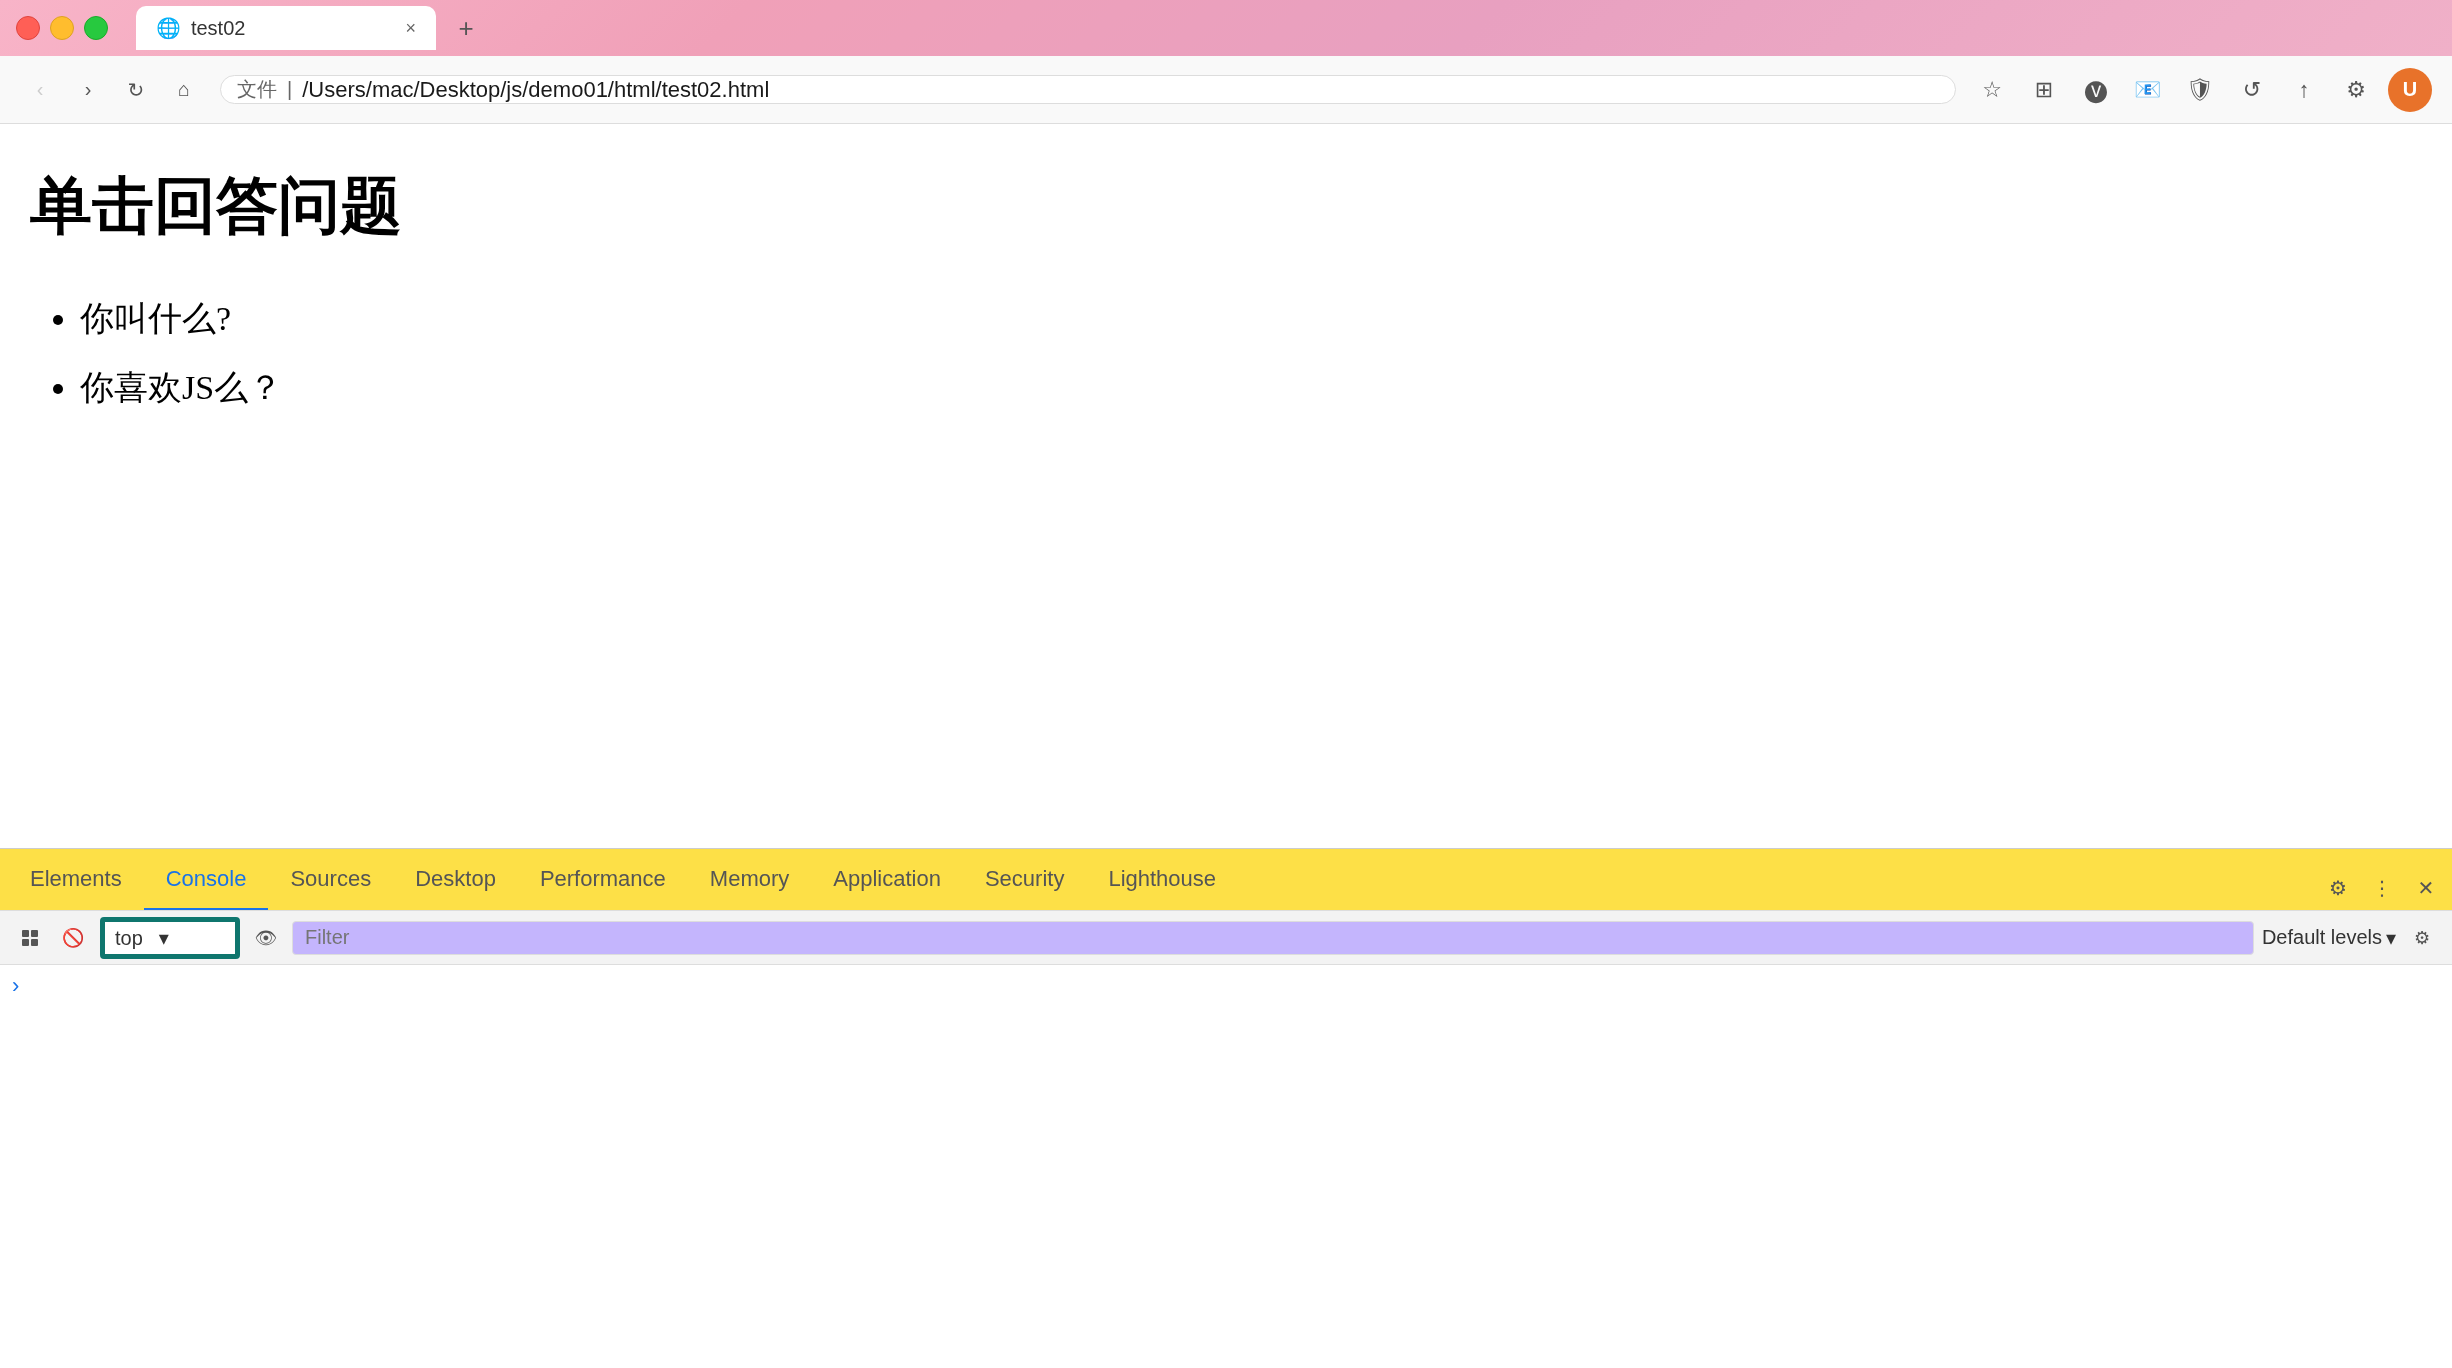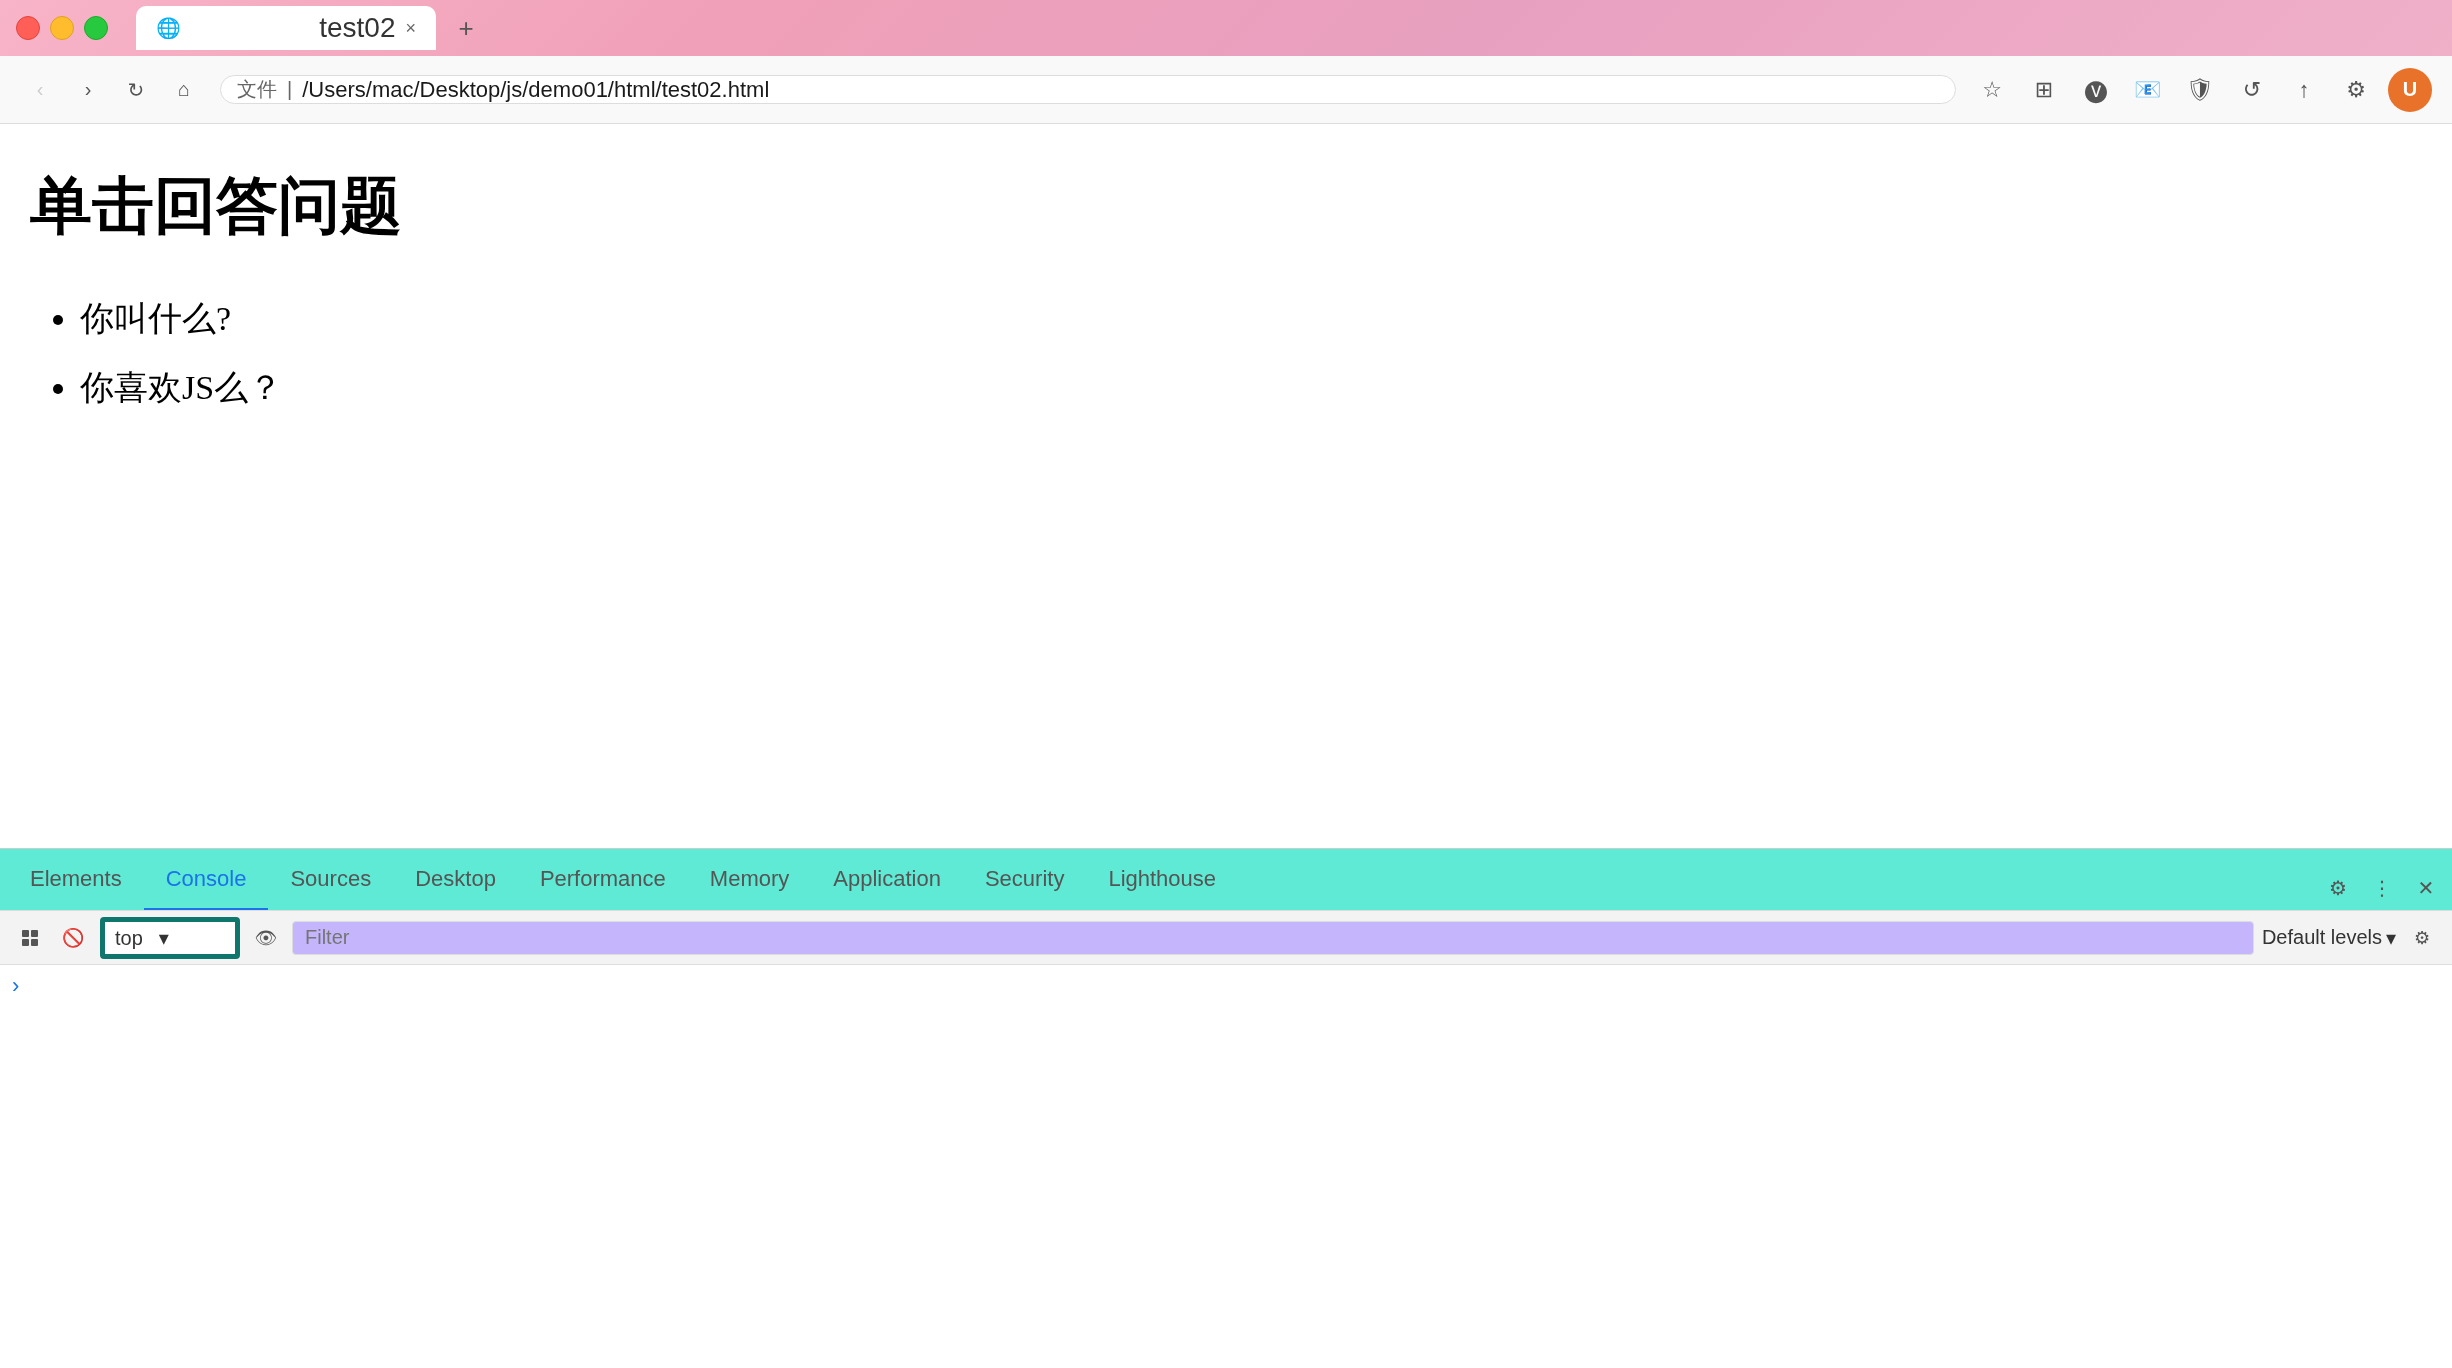--- a/index.html
+++ b/index.html
@@ -37,21 +37,21 @@
       padding: 8px 20px;
       display: flex;
       align-items: center;
       gap: 10px;
       font-size: 22px;
       color: #333;
       min-width: 300px;
       height: 44px;
     }
     .tab-favicon { font-size: 20px; }
-    .tab-title { font-size: 28px; flex: 1; text-align: right; }
+    .tab-title { font-size: 20px; flex: 1; }
     .tab-close { font-size: 18px; color: #666; cursor: pointer; }
     .new-tab-btn {
       width: 44px; height: 44px;
       display: flex; align-items: center; justify-content: center;
       font-size: 26px; color: #555; cursor: pointer;
       margin-left: 8px;
     }
 
     
     .nav-bar {
@@ -133,21 +133,21 @@
       left: 0;
       right: 0;
       height: 520px;
       background: #fff;
       border-top: 1px solid #ccc;
     }
 
     
     .devtools-tabs {
       height: 62px;
-      background: #5eead4;
+      background: #fde047;
       border-bottom: 1px solid #ddd;
       display: flex;
       align-items: flex-end;
       padding: 0 8px;
     }
     .devtools-tab {
       padding: 10px 22px;
       font-size: 22px;
       color: #555;
       cursor: pointer;

